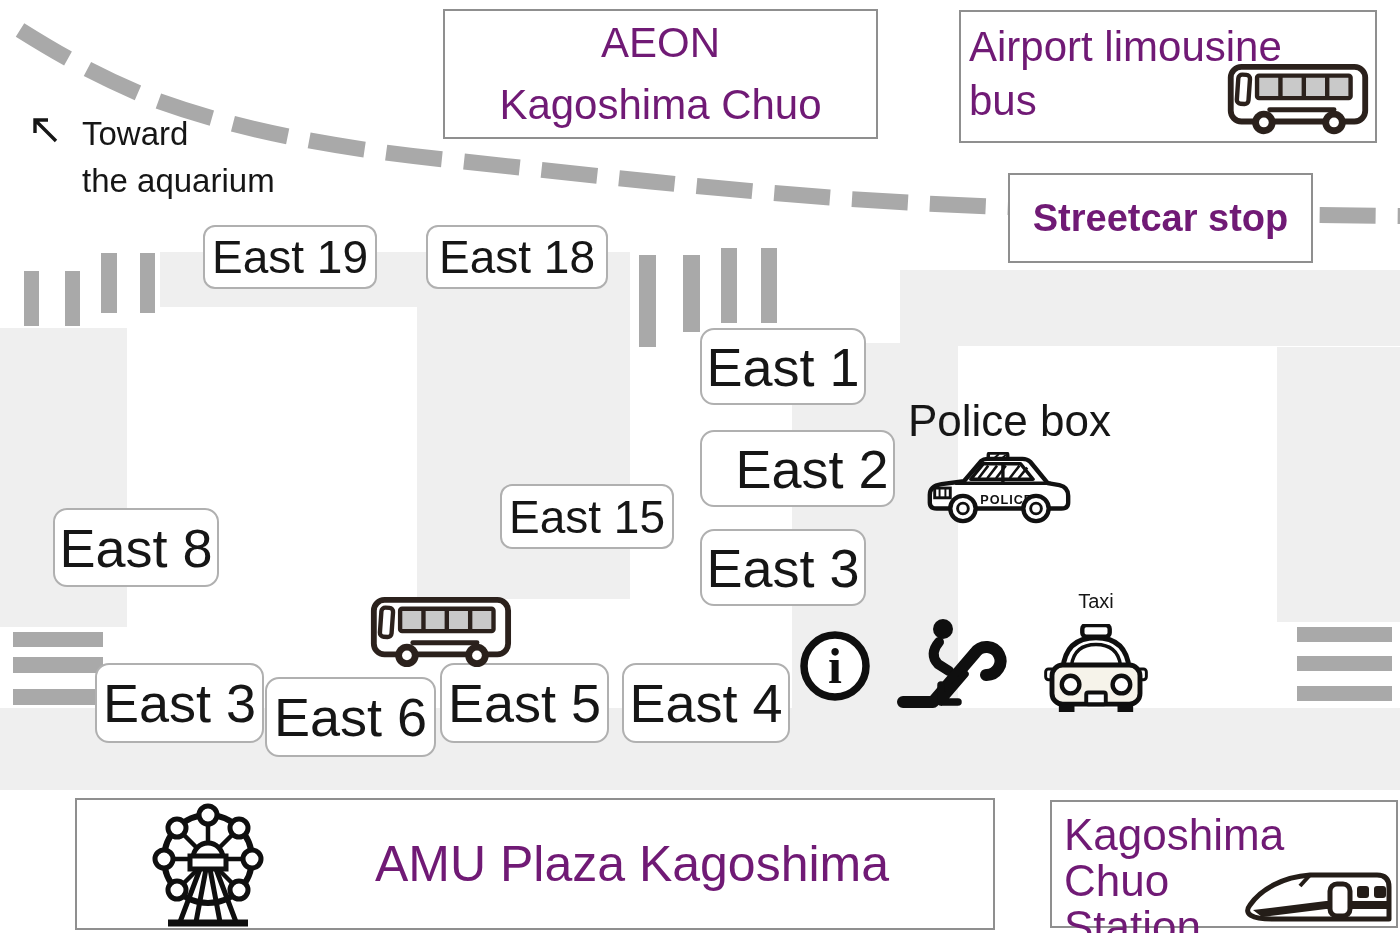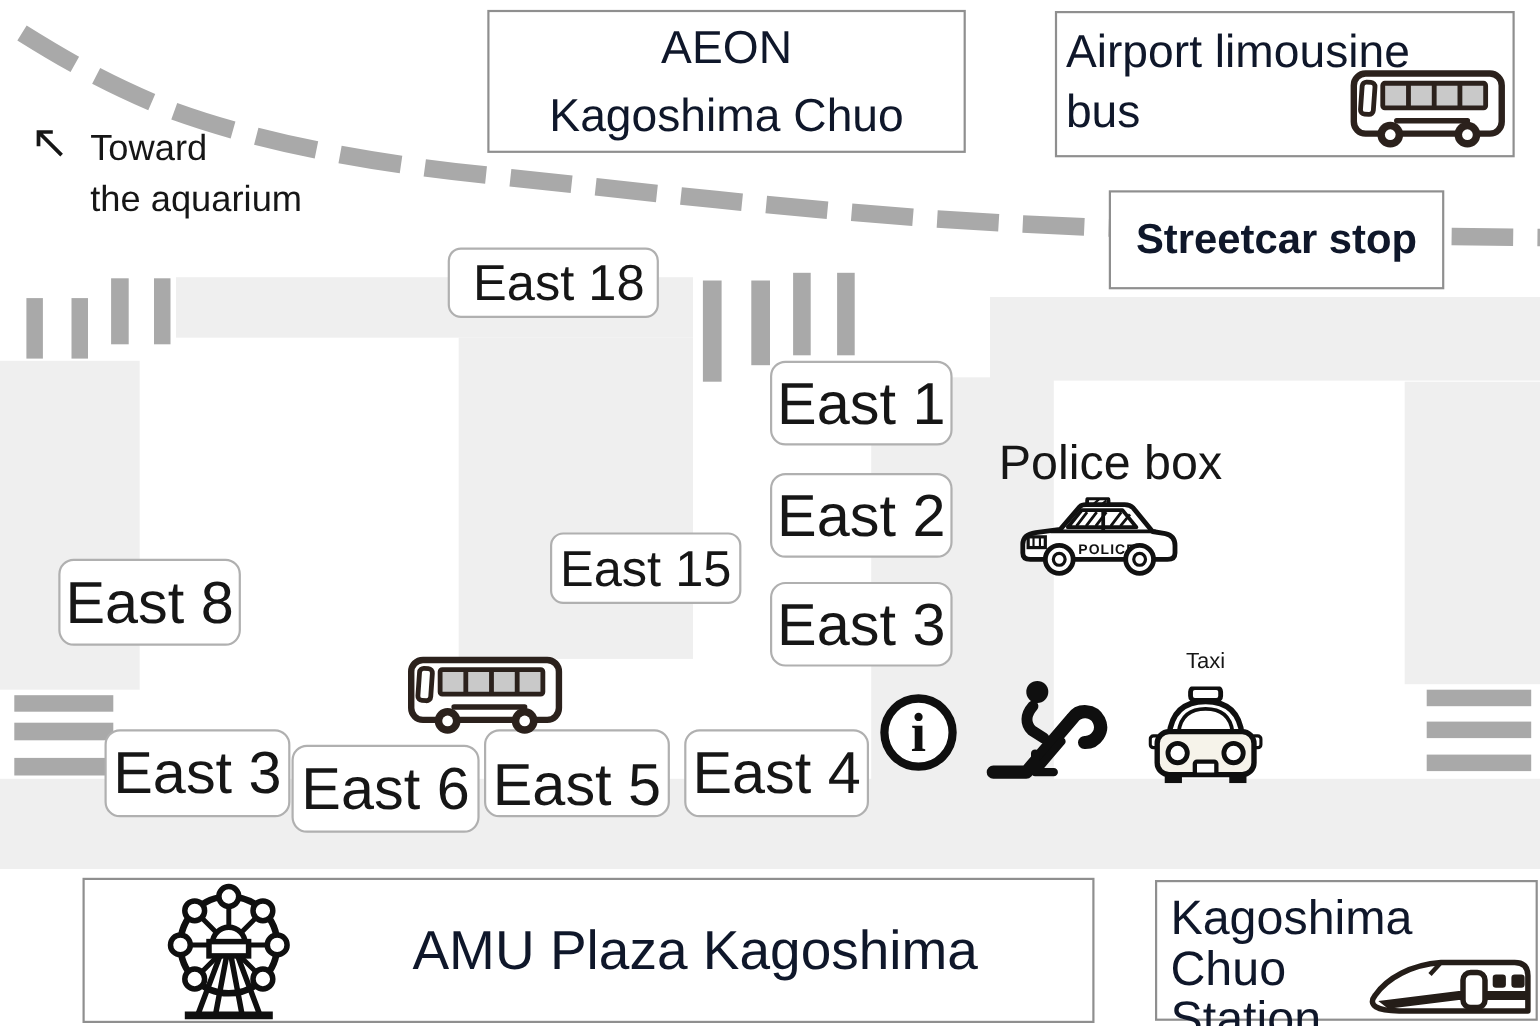--- a/index.html
+++ b/index.html
@@ -11,21 +11,21 @@
   .stripe{position:absolute;background:var(--stripe,#a9a9a9);z-index:2;}
   #track-layer{position:absolute;left:0;top:0;z-index:1;}
   .east-label{
     position:absolute;z-index:4;display:flex;align-items:center;justify-content:center;
     background:#fff;border:2px solid var(--label-border,#b0b0b0);border-radius:14px;
     font-size:54px;line-height:1;white-space:nowrap;color:#161616;
   }
   .east-sm{font-size:46px;border-radius:12px;}
   .title-box{
     position:absolute;z-index:3;background:#fff;border:2px solid var(--box-border,#8f8f8f);
-    color:#0f172a;box-sizing:border-box;
+    color:#701a75;box-sizing:border-box;
   }
   .center-lines{display:flex;flex-direction:column;align-items:center;justify-content:center;height:100%;}
   .free-label{position:absolute;z-index:4;white-space:nowrap;color:#161616;}
   .icon{position:absolute;z-index:5;}
   svg{display:block;}
 </style>
 </head>
 <body>
 
 <div id="map-canvas" style="--road: #efefef; --stripe: #a9a9a9; --ink: #1a1a1a; --label-border: #b0b0b0; --box-border: #8f8f8f;">
@@ -92,45 +92,48 @@
         <circle cx="112" cy="61" r="5" fill="#fff"></circle>
     </svg>
   </div>
 
   <div class="title-box" style="left:1008px;top:173px;width:305px;height:90px;">
     <div class="center-lines" style="font-size:38px;font-weight:bold;">
       <div>Streetcar stop</div>
     </div>
   </div>
 
-  <div class="east-label east-sm" style="left:407px;top:225px;width:178px;height:60px;padding-left:10px;">
+  <div class="east-label east-sm" style="left:203px;top:225px;width:170px;height:60px;">
+      <span>East 19</span>
+    </div>
+  <div class="east-label east-sm" style="left:426px;top:225px;width:178px;height:60px;">
       <span>East 18</span>
     </div>
   <div class="east-label" style="left:700px;top:328px;width:162px;height:73px;">
       <span>East 1</span>
     </div>
-  <div class="east-label" style="left:700px;top:430px;width:162px;height:73px;">
+  <div class="east-label" style="left:700px;top:430px;width:162px;height:73px;padding-left:29px;">
       <span>East 2</span>
     </div>
   <div class="east-label" style="left:700px;top:529px;width:162px;height:73px;">
       <span>East 3</span>
     </div>
   <div class="east-label" style="left:53px;top:508px;width:162px;height:75px;">
       <span>East 8</span>
     </div>
   <div class="east-label east-sm" style="left:500px;top:484px;width:170px;height:61px;">
       <span>East 15</span>
     </div>
   <div class="east-label" style="left:95px;top:663px;width:165px;height:76px;">
       <span>East 3</span>
     </div>
   <div class="east-label" style="left:265px;top:677px;width:167px;height:76px;">
       <span>East 6</span>
     </div>
-  <div class="east-label" style="left:440px;top:663px;width:165px;height:76px;align-items:flex-end;">
+  <div class="east-label" style="left:440px;top:663px;width:165px;height:76px;">
       <span>East 5</span>
     </div>
   <div class="east-label" style="left:622px;top:663px;width:164px;height:76px;">
       <span>East 4</span>
     </div>
 
   <svg class="icon" style="left:368px;top:596px;" width="144" height="76" viewBox="0 0 148 78">
     <rect x="6" y="4" width="138" height="56" rx="11" fill="#fff" stroke="#2b211c" stroke-width="6"></rect>
     <rect x="13" y="12" width="12" height="30" rx="4" fill="#fff" stroke="#2b211c" stroke-width="4.5" transform="rotate(4 19 27)"></rect>
     <rect x="33" y="13" width="96" height="23" rx="2" fill="#c9c9c9" stroke="#2b211c" stroke-width="4.5"></rect>

